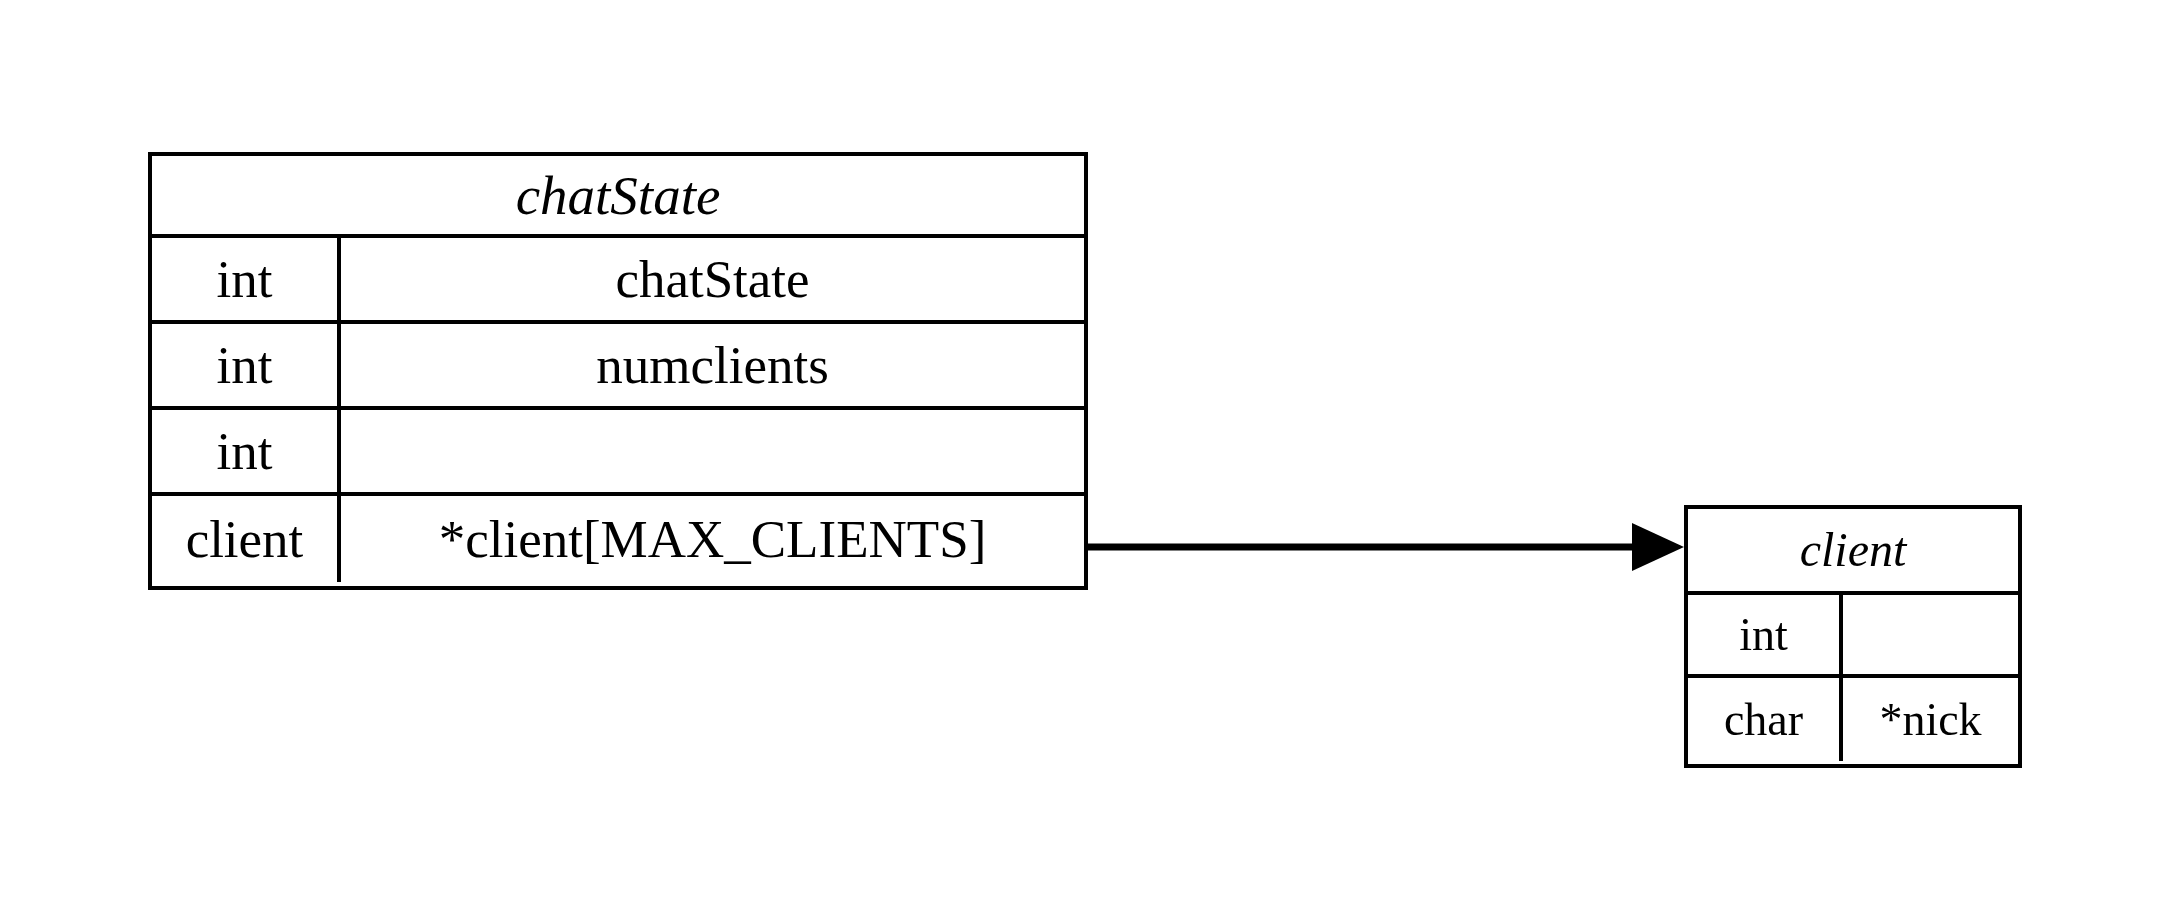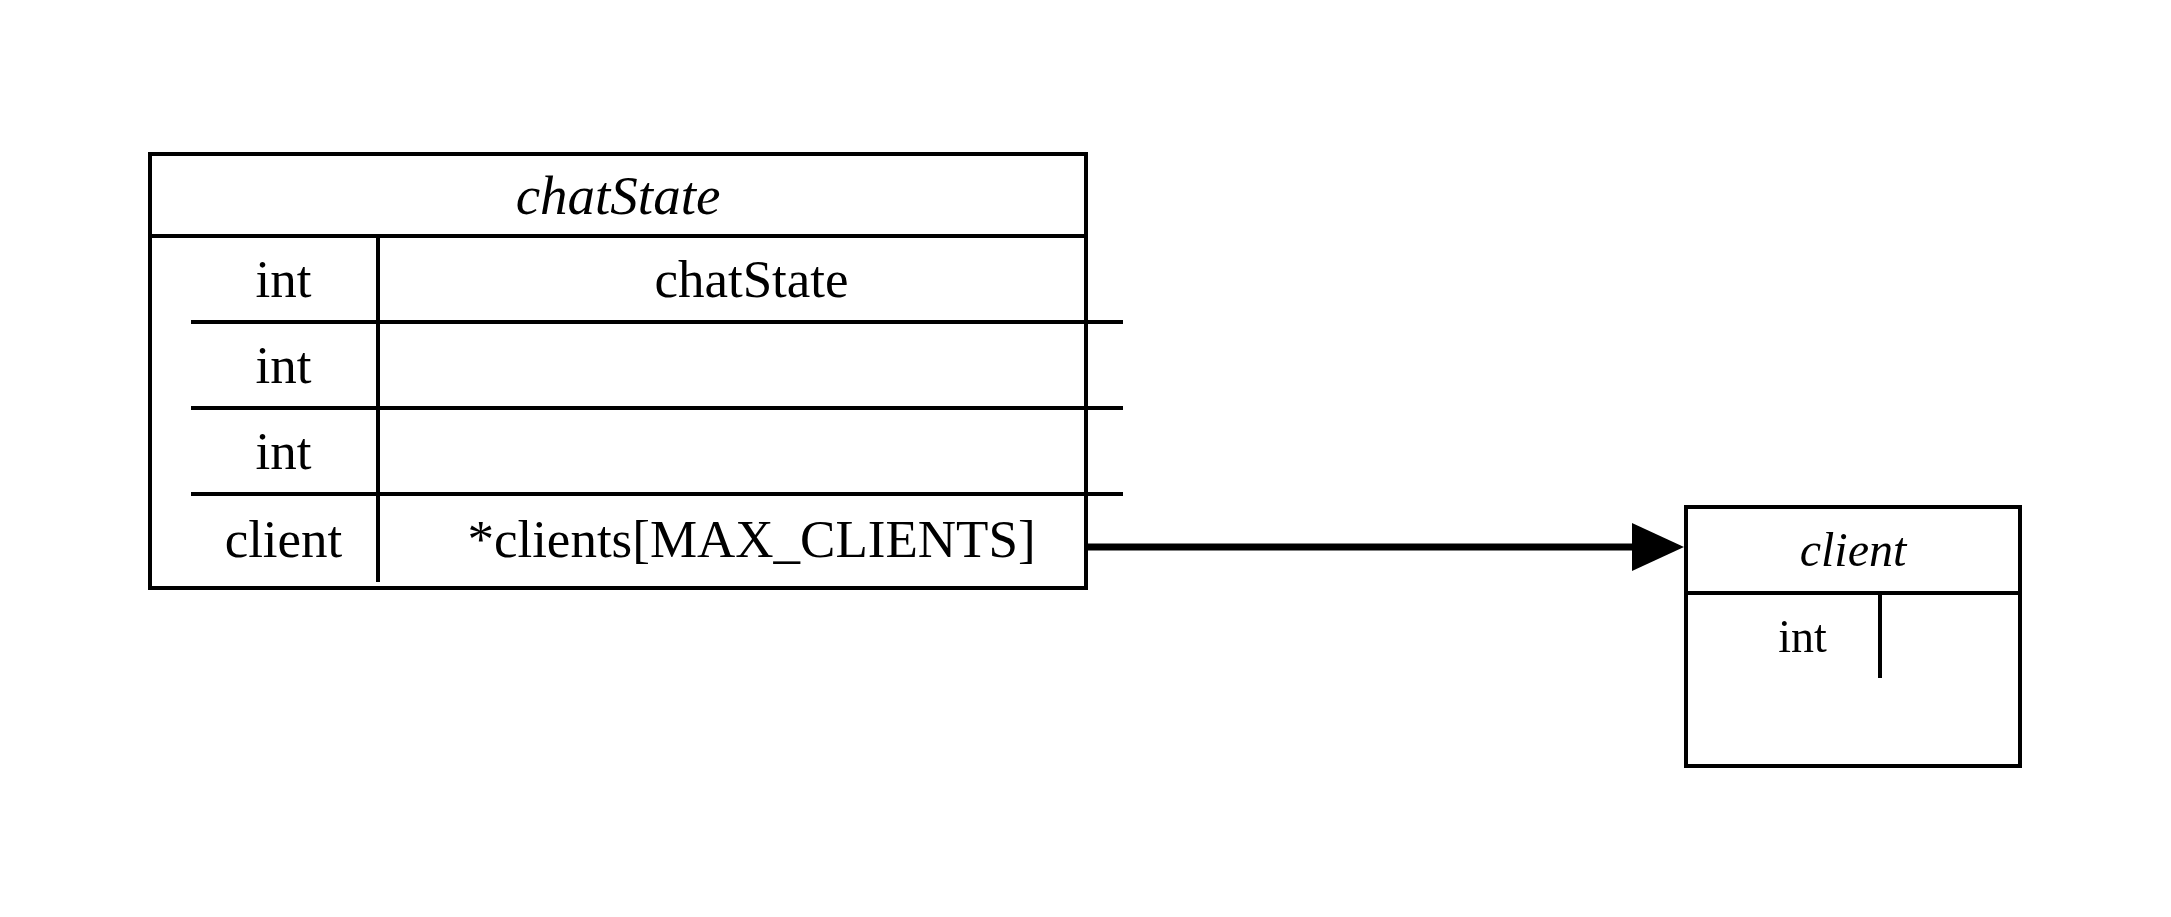--- a/index.html
+++ b/index.html
@@ -37,21 +37,20 @@
     align-items: center;
     justify-content: center;
     border-bottom: 4px solid #000000;
     white-space: nowrap;
   }
   .struct-row {
     box-sizing: border-box;
     width: 100%;
     display: flex;
     border-bottom: 4px solid #000000;
-    margin-left: 39px;
   }
   .struct-row:last-child {
     border-bottom: none;
   }
   .cell-type {
     box-sizing: border-box;
     display: flex;
     align-items: center;
     justify-content: center;
     border-right: 4px solid #000000;
@@ -127,40 +126,45 @@
 
     <div class="struct-title">chatState</div>
 
     <div class="struct-row">
       <div class="cell-type">int</div>
       <div class="cell-name">chatState</div>
     </div>
 
     <div class="struct-row">
       <div class="cell-type">int</div>
+      <div class="cell-name">numclients</div>
     </div>
 
     <div class="struct-row">
       <div class="cell-type">int</div>
     </div>
 
     <div class="struct-row">
       <div class="cell-type">client</div>
-      <div class="cell-name">*clients[MAX_CLIENTS]</div>
+      <div class="cell-name">*client[MAX_CLIENTS]</div>
     </div>
   </div>
 
   <svg id="assoc-arrow" viewBox="0 0 612 96">
     <line x1="8" y1="47" x2="560" y2="47" stroke="#000000" stroke-width="7"></line>
     <polygon points="552,23 604,47 552,71" fill="#000000"></polygon>
   </svg>
 
   <div id="client-table" class="struct-table">
 
     <div class="struct-title">client</div>
 
     <div class="struct-row">
       <div class="cell-type">int</div>
     </div>
 
+    <div class="struct-row">
+      <div class="cell-type">char</div>
+      <div class="cell-name">*nick</div>
+    </div>
   </div>
 
 </div>
 
 </body></html>

